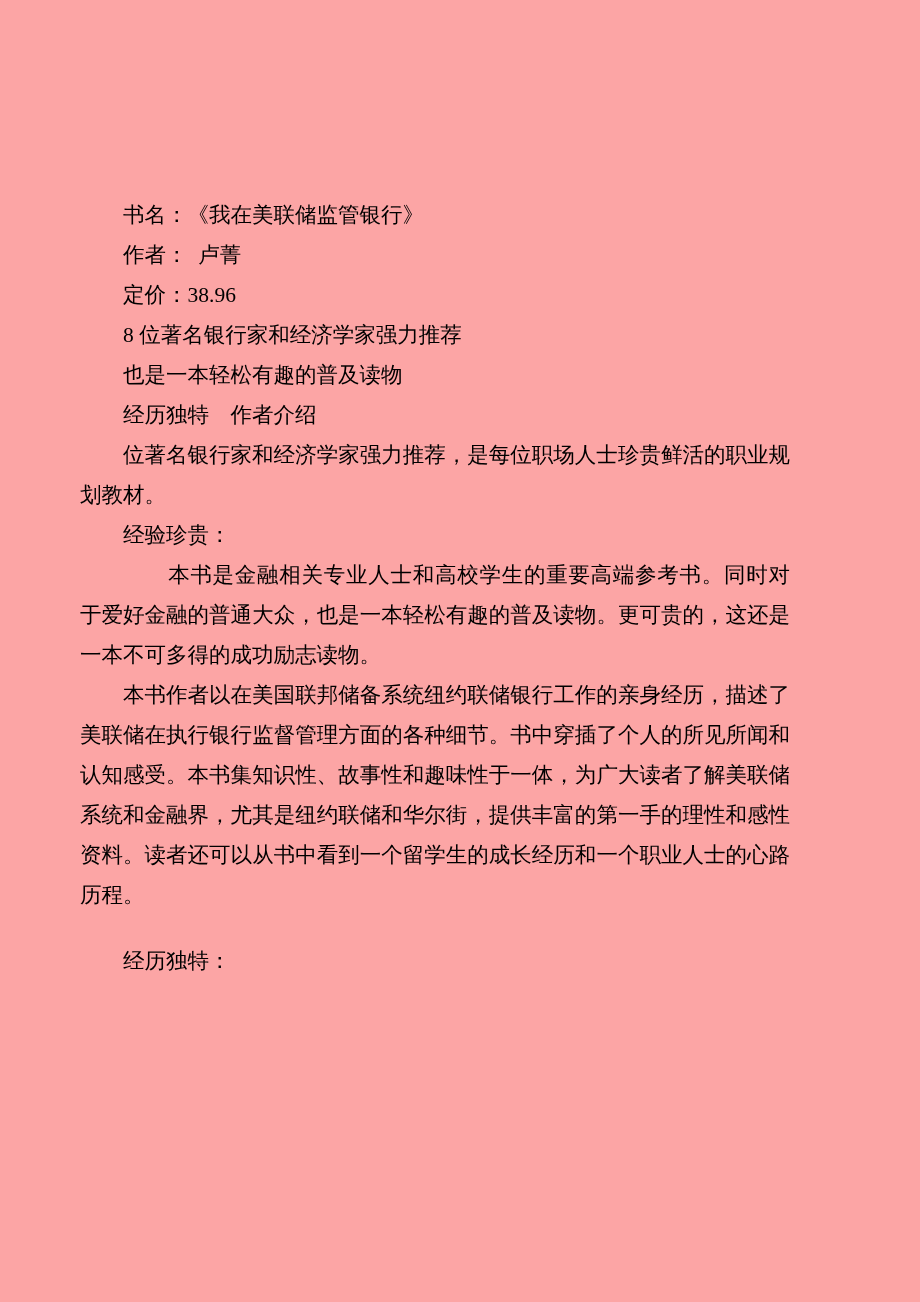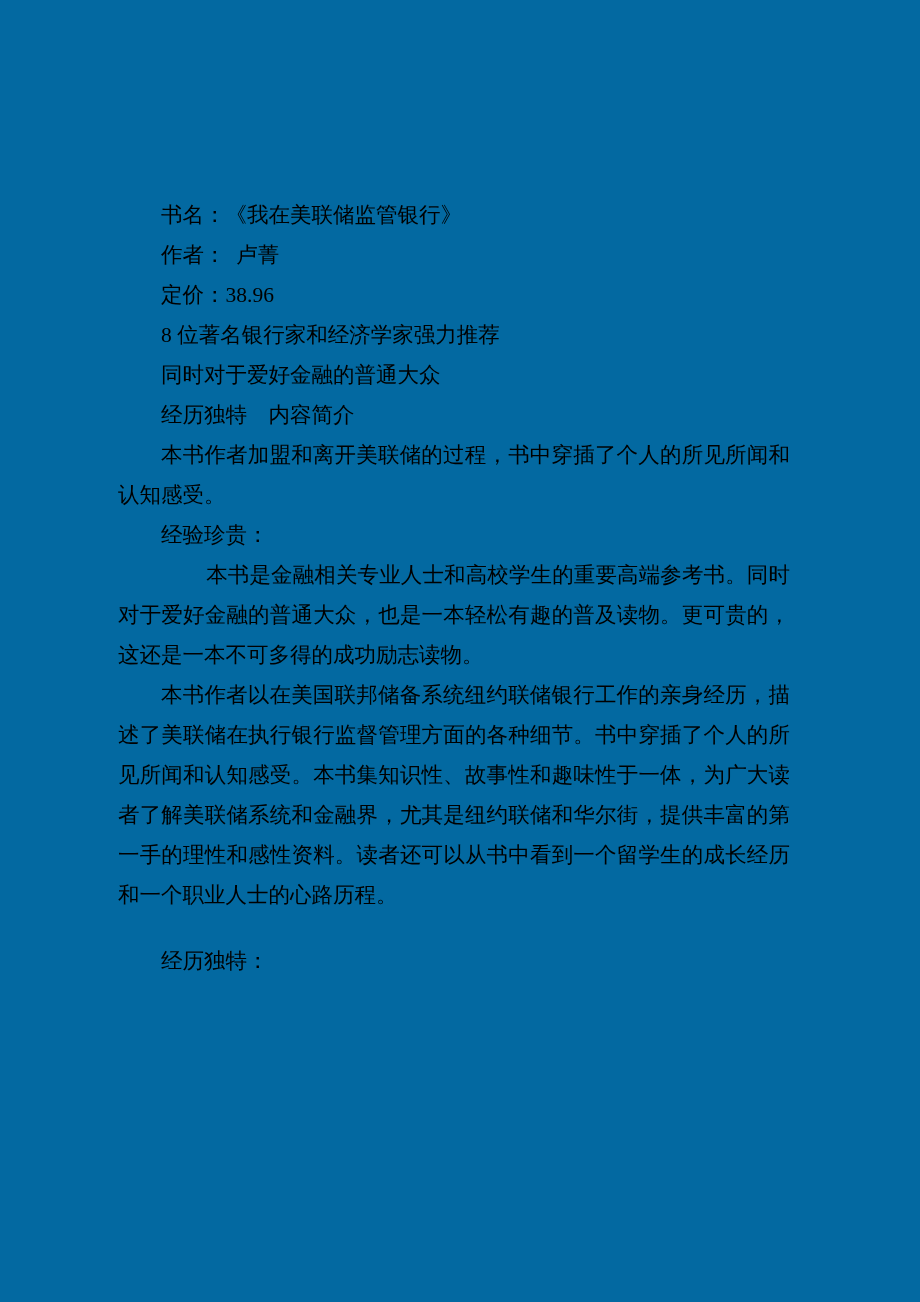--- a/index.html
+++ b/index.html
@@ -12,22 +12,22 @@
     height: 1302px;
     font-family: "Liberation Serif", "DejaVu Serif", serif;
     color: #000000;
     -webkit-font-smoothing: antialiased;
   }
   .page {
     position: relative;
     width: 920px;
     height: 1302px;
     box-sizing: border-box;
-    padding: 196px 130px 0 118px;
-    background: #0369a1;
+    padding: 196px 130px 0 80px;
+    background: #fca5a5;
     overflow: hidden;
   }
   .doc-body {
     font-size: 21.5px;
     line-height: 1.86;
     text-align: justify;
     text-justify: inter-ideograph;
   }
   .line {
     margin: 0 0 0 0;
@@ -52,24 +52,24 @@
 </head>
 <body>
 
 <div class="page">
   <div class="doc-body">
 
     <div class="line indent-1">书名：《我在美联储监管银行》</div>
     <div class="line indent-1">作者：  卢菁</div>
     <div class="line indent-1">定价：38.96</div>
     <div class="line indent-1">8 位著名银行家和经济学家强力推荐</div>
-    <div class="line indent-1">同时对于爱好金融的普通大众</div>
-    <div class="line indent-1">经历独特　内容简介</div>
+    <div class="line indent-1">也是一本轻松有趣的普及读物</div>
+    <div class="line indent-1">经历独特　作者介绍</div>
 
-    <p class="para">本书作者加盟和离开美联储的过程，书中穿插了个人的所见所闻和认知感受。</p>
+    <p class="para">位著名银行家和经济学家强力推荐，是每位职场人士珍贵鲜活的职业规划教材。</p>
 
     <p class="para">经验珍贵：</p>
 
     <p class="para para-extra-indent">本书是金融相关专业人士和高校学生的重要高端参考书。同时对于爱好金融的普通大众，也是一本轻松有趣的普及读物。更可贵的，这还是一本不可多得的成功励志读物。</p>
 
     <p class="para">本书作者以在美国联邦储备系统纽约联储银行工作的亲身经历，描述了美联储在执行银行监督管理方面的各种细节。书中穿插了个人的所见所闻和认知感受。本书集知识性、故事性和趣味性于一体，为广大读者了解美联储系统和金融界，尤其是纽约联储和华尔街，提供丰富的第一手的理性和感性资料。读者还可以从书中看到一个留学生的成长经历和一个职业人士的心路历程。</p>
 
     <div class="spacer-md"></div>
 
     <p class="para">经历独特：</p>

